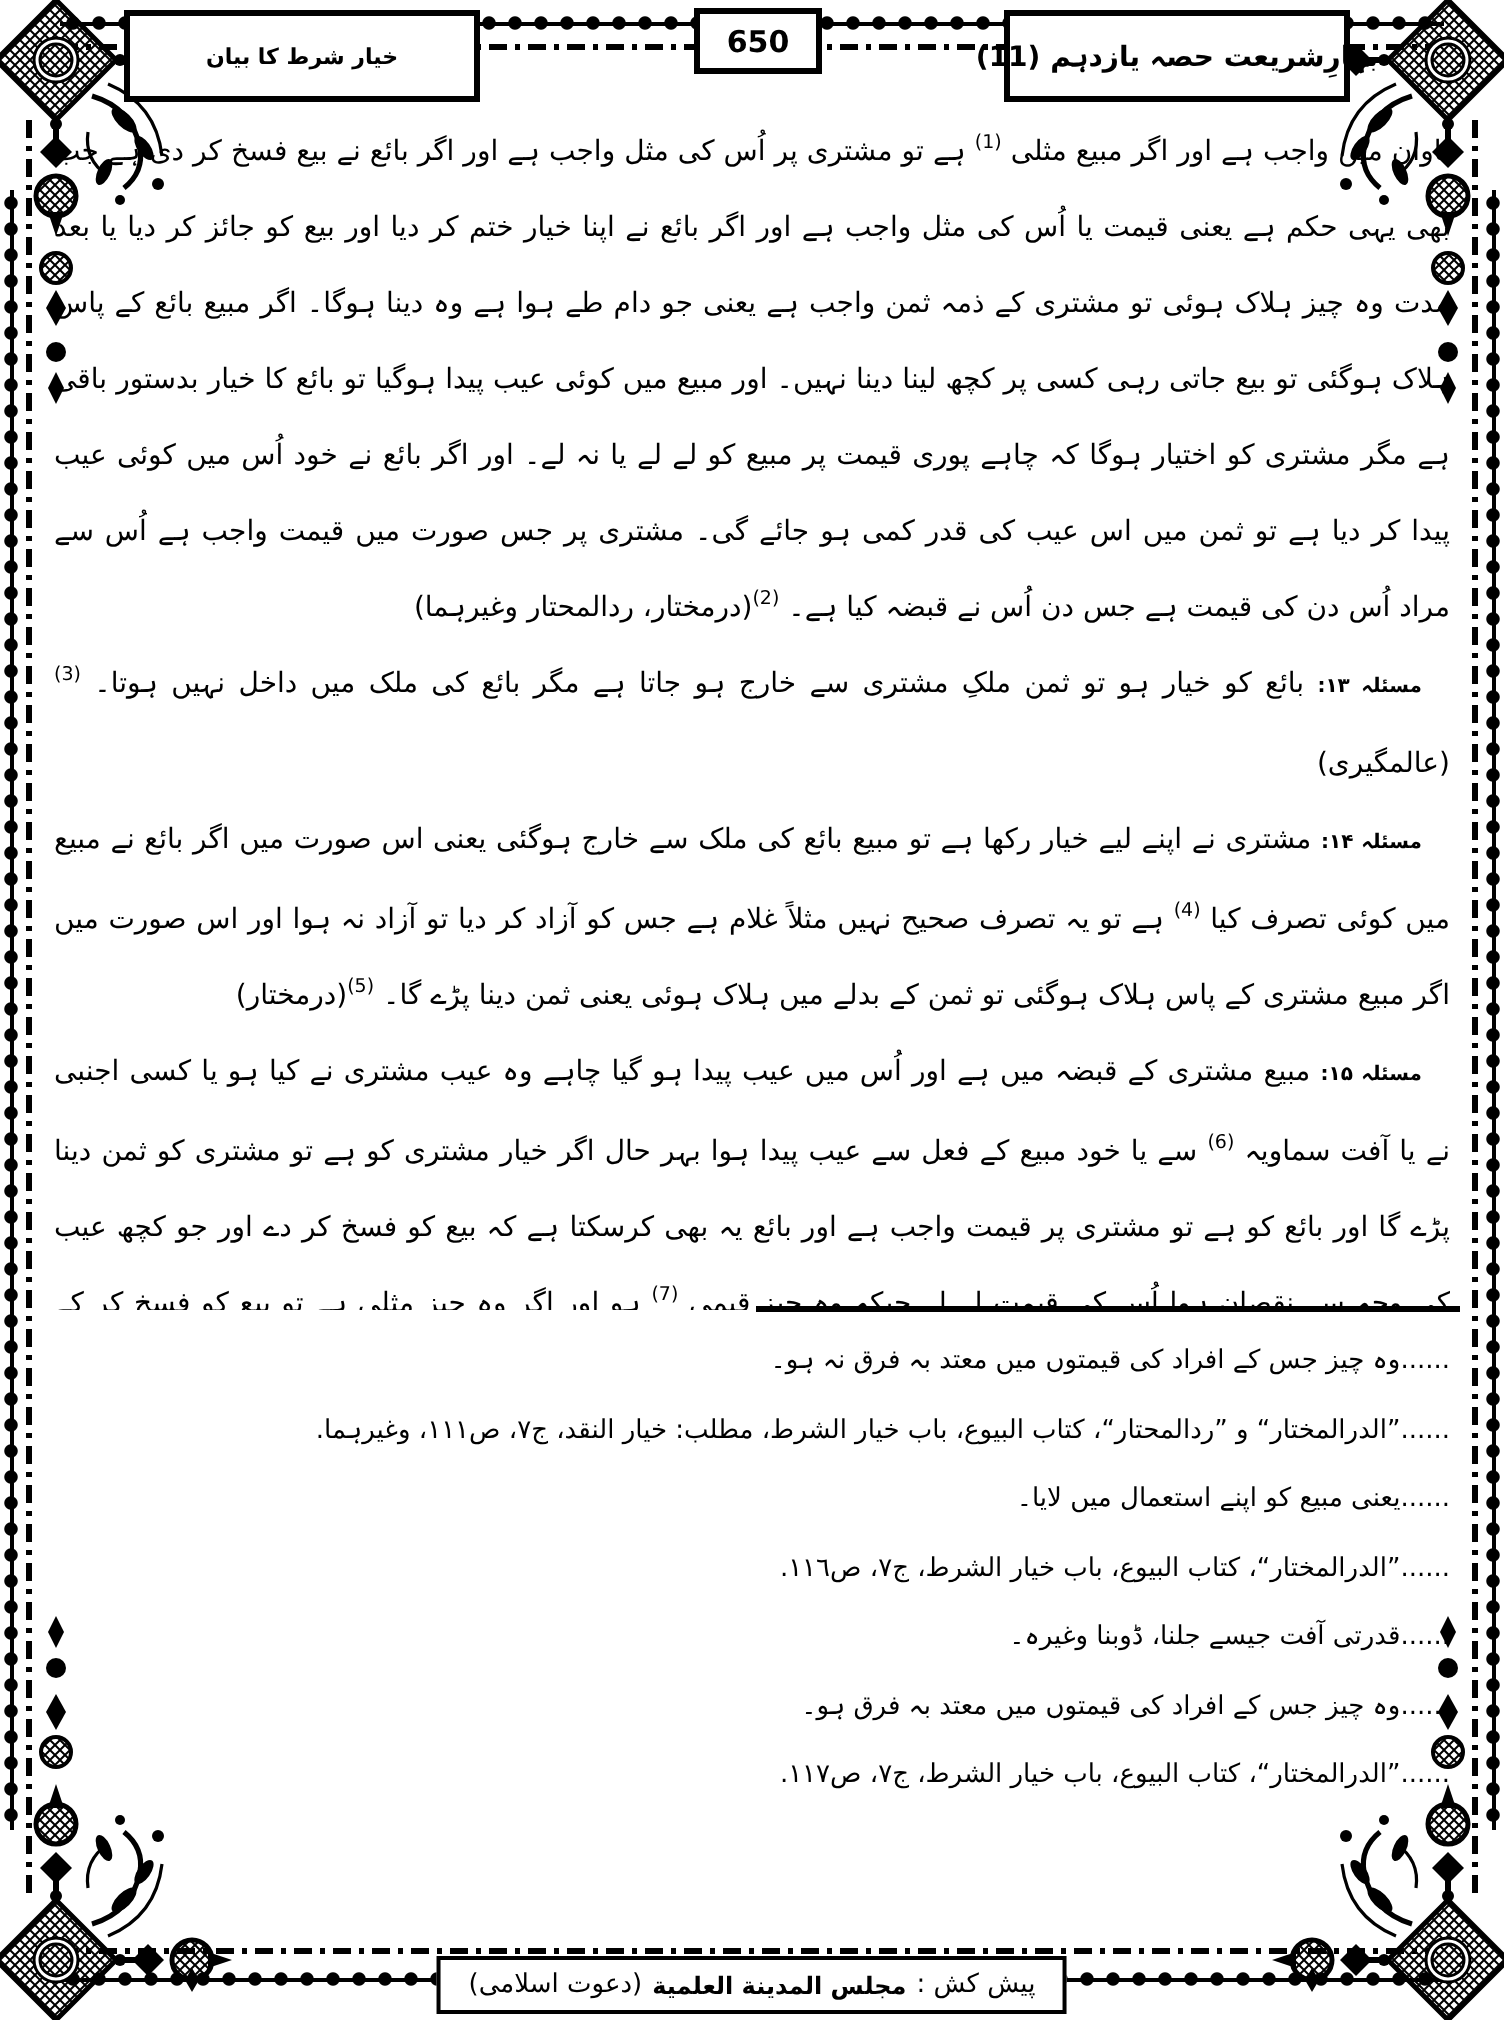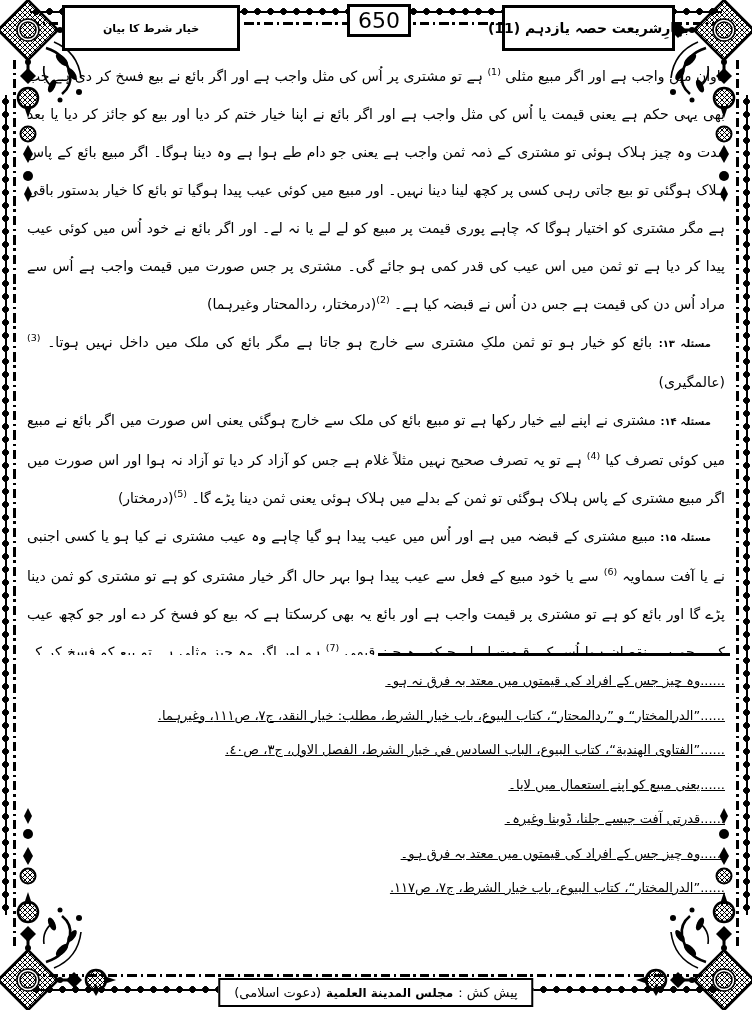--- a/index.html
+++ b/index.html
@@ -27,34 +27,34 @@
   
   .corner{position:absolute;width:118px;height:228px;z-index:2;}
   .corner.tl{top:0;left:0;}
   .corner.tr{top:0;right:0;transform:scaleX(-1);}
   .corner.bl{bottom:0;left:0;transform:scaleY(-1);}
   .corner.br{bottom:0;right:0;transform:scale(-1,-1);}
   
   .hdr-box{position:absolute;background:#fff;border:3px solid #000;z-index:3;
     display:flex;align-items:center;justify-content:center;direction:rtl;white-space:nowrap;}
   .hdr-left{left:62px;top:5px;width:172px;height:40px;font-size:11px;font-weight:bold;}
-  .hdr-center{left:347px;top:4px;width:58px;height:27px;font-size:22px;font-weight:normal;direction:ltr;}
+  .hdr-center{left:347px;top:4px;width:58px;height:27px;font-size:15px;font-weight:bold;direction:ltr;}
   .hdr-right{left:502px;top:5px;width:167px;height:40px;font-size:14px;font-weight:bold;}
   
   .body-text{position:absolute;top:57px;left:27px;right:27px;height:598px;overflow:hidden;
     direction:rtl;text-align:justify;font-size:14px;line-height:38px;z-index:2;}
   .para{margin:0;text-align:justify;}
   .para.has-heading{text-indent:14px;}
   .mas{font-weight:bold;font-size:10px;}
   sup{font-size:9.5px;line-height:0;vertical-align:6px;direction:ltr;unicode-bidi:embed;}
   
   .fn-sep{position:absolute;top:653px;right:22px;width:352px;height:2.5px;background:#000;z-index:2;}
   .footnotes{position:absolute;top:664px;left:27px;right:27px;height:282px;overflow:hidden;
     direction:rtl;text-align:right;font-size:13px;line-height:34.5px;z-index:2;}
-  .fn{white-space:nowrap;overflow:hidden;text-decoration:underline;}
+  .fn{white-space:nowrap;overflow:hidden;}
   
   .footer-box{position:absolute;bottom:3px;left:50%;transform:translateX(-50%);
     background:#fff;border:2.5px solid #000;padding:5px 14px;z-index:5;
     direction:rtl;white-space:nowrap;font-size:13px;display:flex;gap:5px;align-items:center;}
   .footer-box b{font-size:12px;}
 </style>
 </head>
 <body>
 
 <svg width="0" height="0" style="position:absolute" aria-hidden="true">
@@ -212,22 +212,22 @@
       <p class="para">تاوان میں واجب ہے اور اگر مبیع مثلی <sup>(1)</sup> ہے تو مشتری پر اُس کی مثل واجب ہے اور اگر بائع نے بیع فسخ کر دی ہے جب بھی یہی حکم ہے یعنی قیمت یا اُس کی مثل واجب ہے اور اگر بائع نے اپنا خیار ختم کر دیا اور بیع کو جائز کر دیا یا بعد مدت وہ چیز ہلاک ہوئی تو مشتری کے ذمہ ثمن واجب ہے یعنی جو دام طے ہوا ہے وہ دینا ہوگا۔ اگر مبیع بائع کے پاس ہلاک ہوگئی تو بیع جاتی رہی کسی پر کچھ لینا دینا نہیں۔ اور مبیع میں کوئی عیب پیدا ہوگیا تو بائع کا خیار بدستور باقی ہے مگر مشتری کو اختیار ہوگا کہ چاہے پوری قیمت پر مبیع کو لے لے یا نہ لے۔ اور اگر بائع نے خود اُس میں کوئی عیب پیدا کر دیا ہے تو ثمن میں اس عیب کی قدر کمی ہو جائے گی۔ مشتری پر جس صورت میں قیمت واجب ہے اُس سے مراد اُس دن کی قیمت ہے جس دن اُس نے قبضہ کیا ہے۔ <sup>(2)</sup>(درمختار، ردالمحتار وغیرہما)</p>
       <p class="para has-heading"><span class="mas">مسئلہ ۱۳:</span> بائع کو خیار ہو تو ثمن ملکِ مشتری سے خارج ہو جاتا ہے مگر بائع کی ملک میں داخل نہیں ہوتا۔ <sup>(3)</sup>(عالمگیری)</p>
       <p class="para has-heading"><span class="mas">مسئلہ ۱۴:</span> مشتری نے اپنے لیے خیار رکھا ہے تو مبیع بائع کی ملک سے خارج ہوگئی یعنی اس صورت میں اگر بائع نے مبیع میں کوئی تصرف کیا <sup>(4)</sup> ہے تو یہ تصرف صحیح نہیں مثلاً غلام ہے جس کو آزاد کر دیا تو آزاد نہ ہوا اور اس صورت میں اگر مبیع مشتری کے پاس ہلاک ہوگئی تو ثمن کے بدلے میں ہلاک ہوئی یعنی ثمن دینا پڑے گا۔ <sup>(5)</sup>(درمختار)</p>
       <p class="para has-heading"><span class="mas">مسئلہ ۱۵:</span> مبیع مشتری کے قبضہ میں ہے اور اُس میں عیب پیدا ہو گیا چاہے وہ عیب مشتری نے کیا ہو یا کسی اجنبی نے یا آفت سماویہ <sup>(6)</sup> سے یا خود مبیع کے فعل سے عیب پیدا ہوا بہر حال اگر خیار مشتری کو ہے تو مشتری کو ثمن دینا پڑے گا اور بائع کو ہے تو مشتری پر قیمت واجب ہے اور بائع یہ بھی کرسکتا ہے کہ بیع کو فسخ کر دے اور جو کچھ عیب کی وجہ سے نقصان ہوا اُس کی قیمت لے لے جبکہ وہ چیز قیمی <sup>(7)</sup> ہو اور اگر وہ چیز مثلی ہے تو بیع کو فسخ کر کے نقصان نہیں لے سکتا۔ (درمختار)</p>
     </div>
 
   <div class="fn-sep"></div>
   <div class="footnotes" id="footnotes">
       <div class="fn">......وہ چیز جس کے افراد کی قیمتوں میں معتد بہ فرق نہ ہو۔</div>
       <div class="fn">......”الدرالمختار“ و ”ردالمحتار“، کتاب البیوع، باب خیار الشرط، مطلب: خیار النقد، ج٧، ص١١١، وغیرہما.</div>
-      <div class="fn">......”الفتاوى الهندية“، كتاب البيوع، الباب السادس في خيار الشرط، الفصل الاول، ج٣، ص٤٠.</div>
       <div class="fn">......یعنی مبیع کو اپنے استعمال میں لایا۔</div>
+      <div class="fn">......”الدرالمختار“، كتاب البيوع، باب خيار الشرط، ج٧، ص١١٦.</div>
       <div class="fn">......قدرتی آفت جیسے جلنا، ڈوبنا وغیرہ۔</div>
       <div class="fn">......وہ چیز جس کے افراد کی قیمتوں میں معتد بہ فرق ہو۔</div>
       <div class="fn">......”الدرالمختار“، كتاب البيوع، باب خيار الشرط، ج٧، ص١١٧.</div>
     </div>
 
   <div class="footer-box">
     <span>پیش کش :</span>
     <b>مجلس المدينة العلمية</b>
     <span>(دعوت اسلامی)</span>
   </div>

